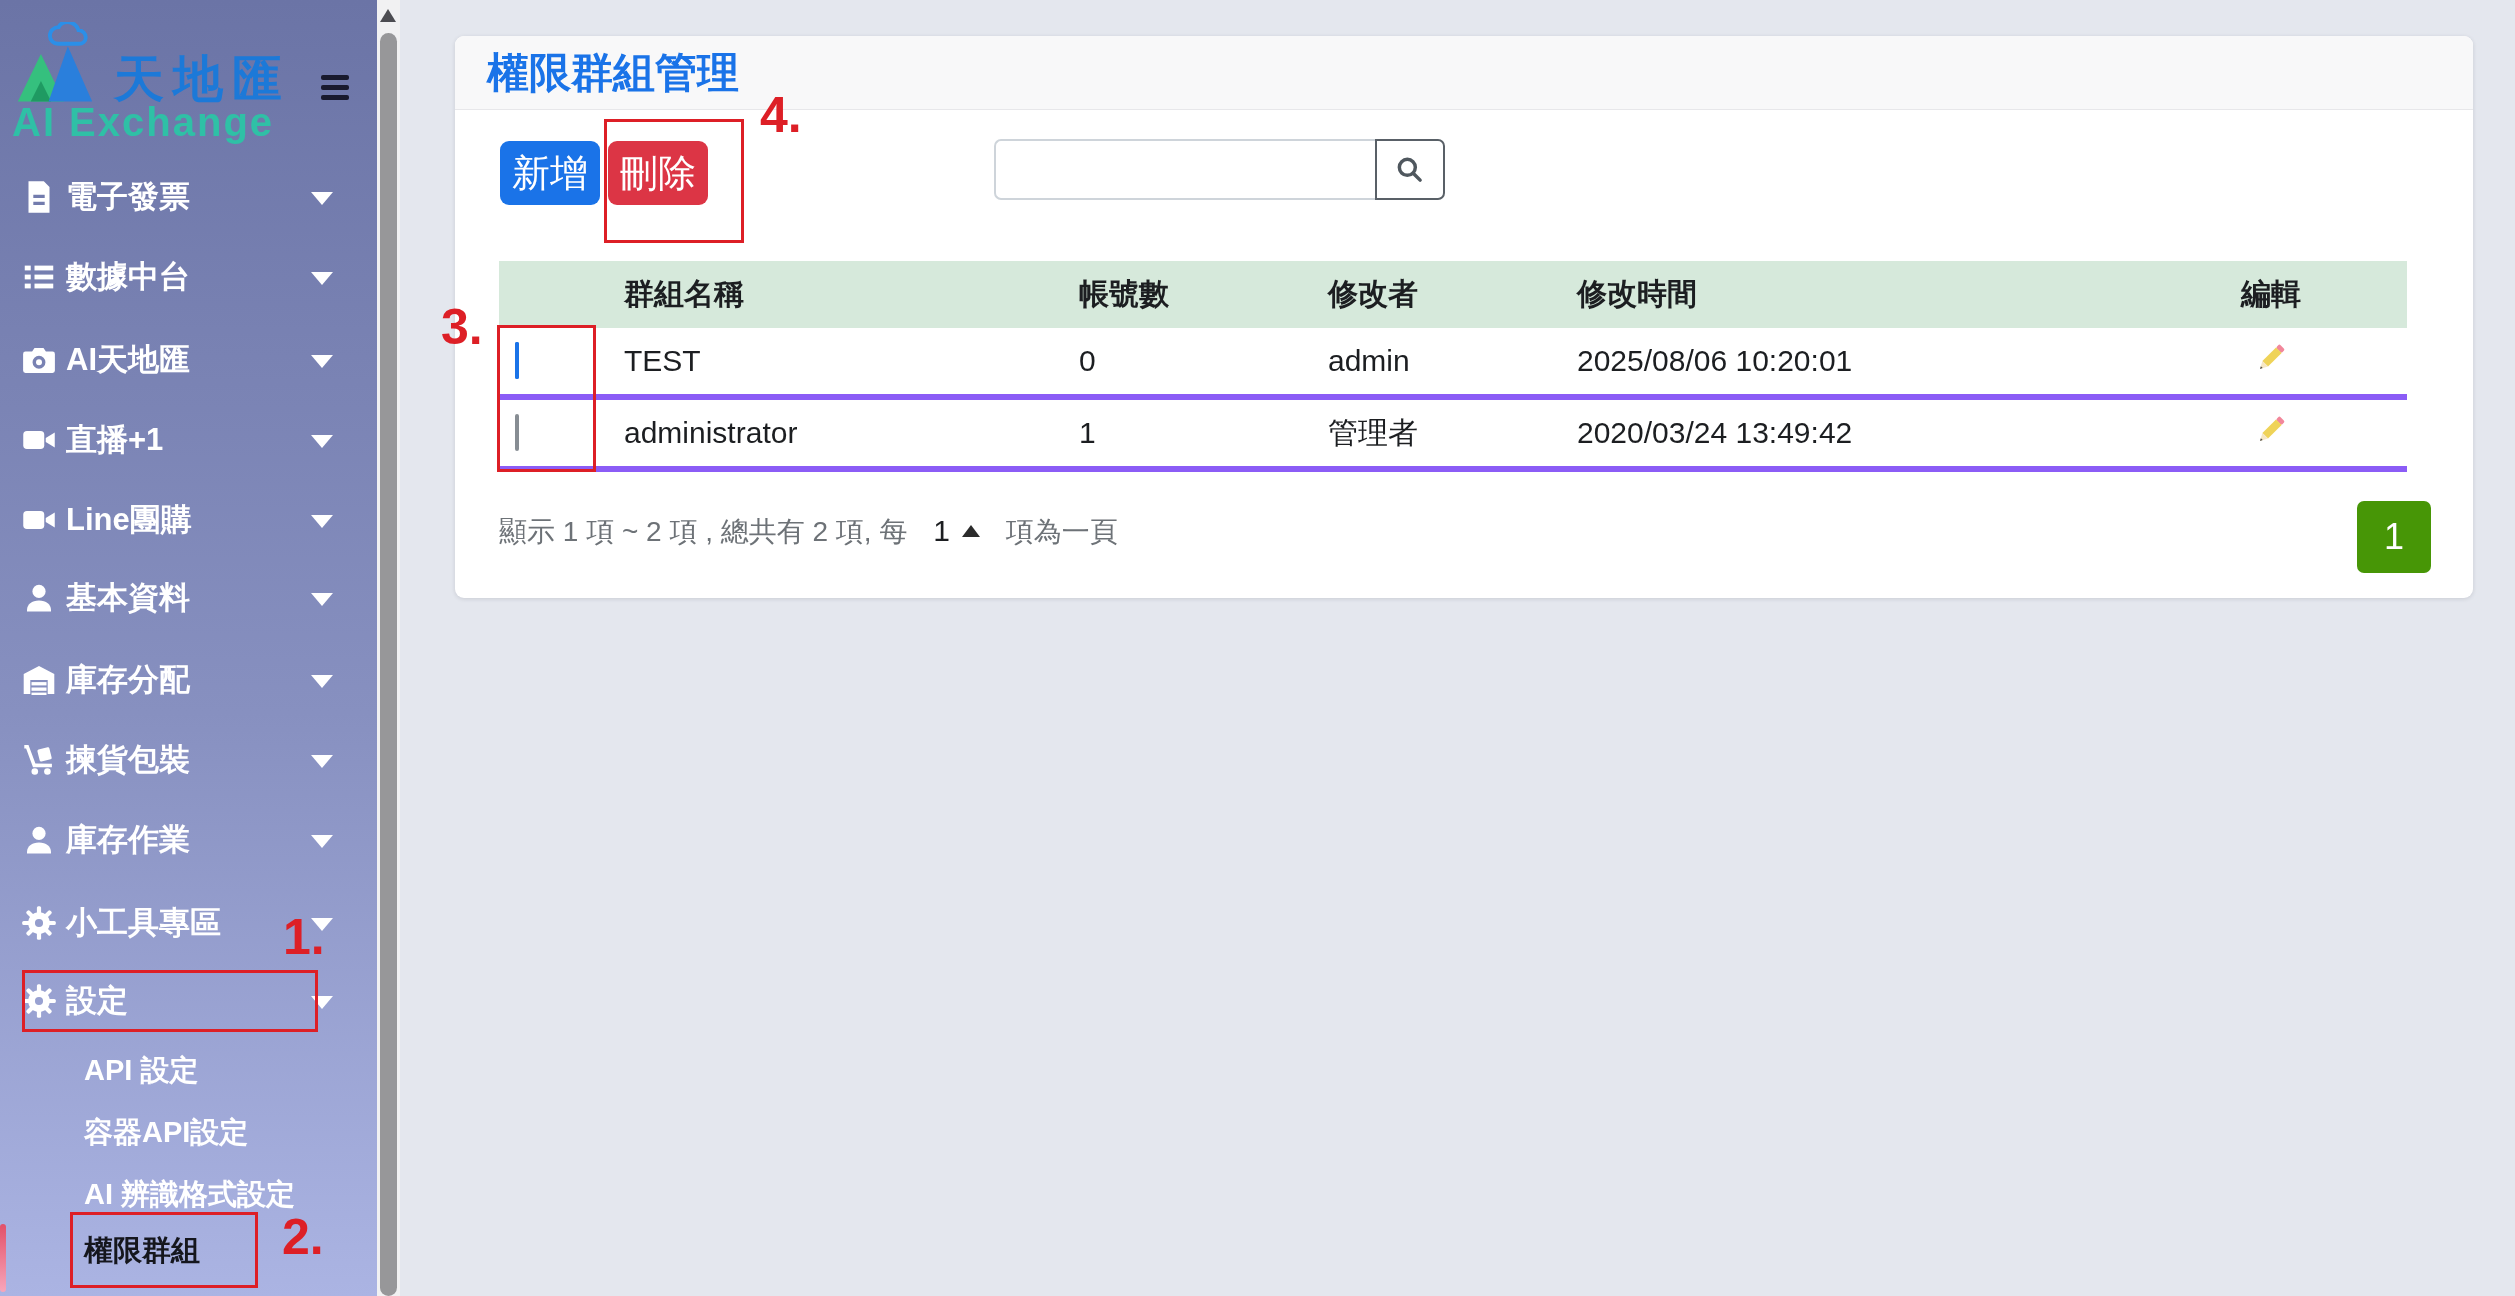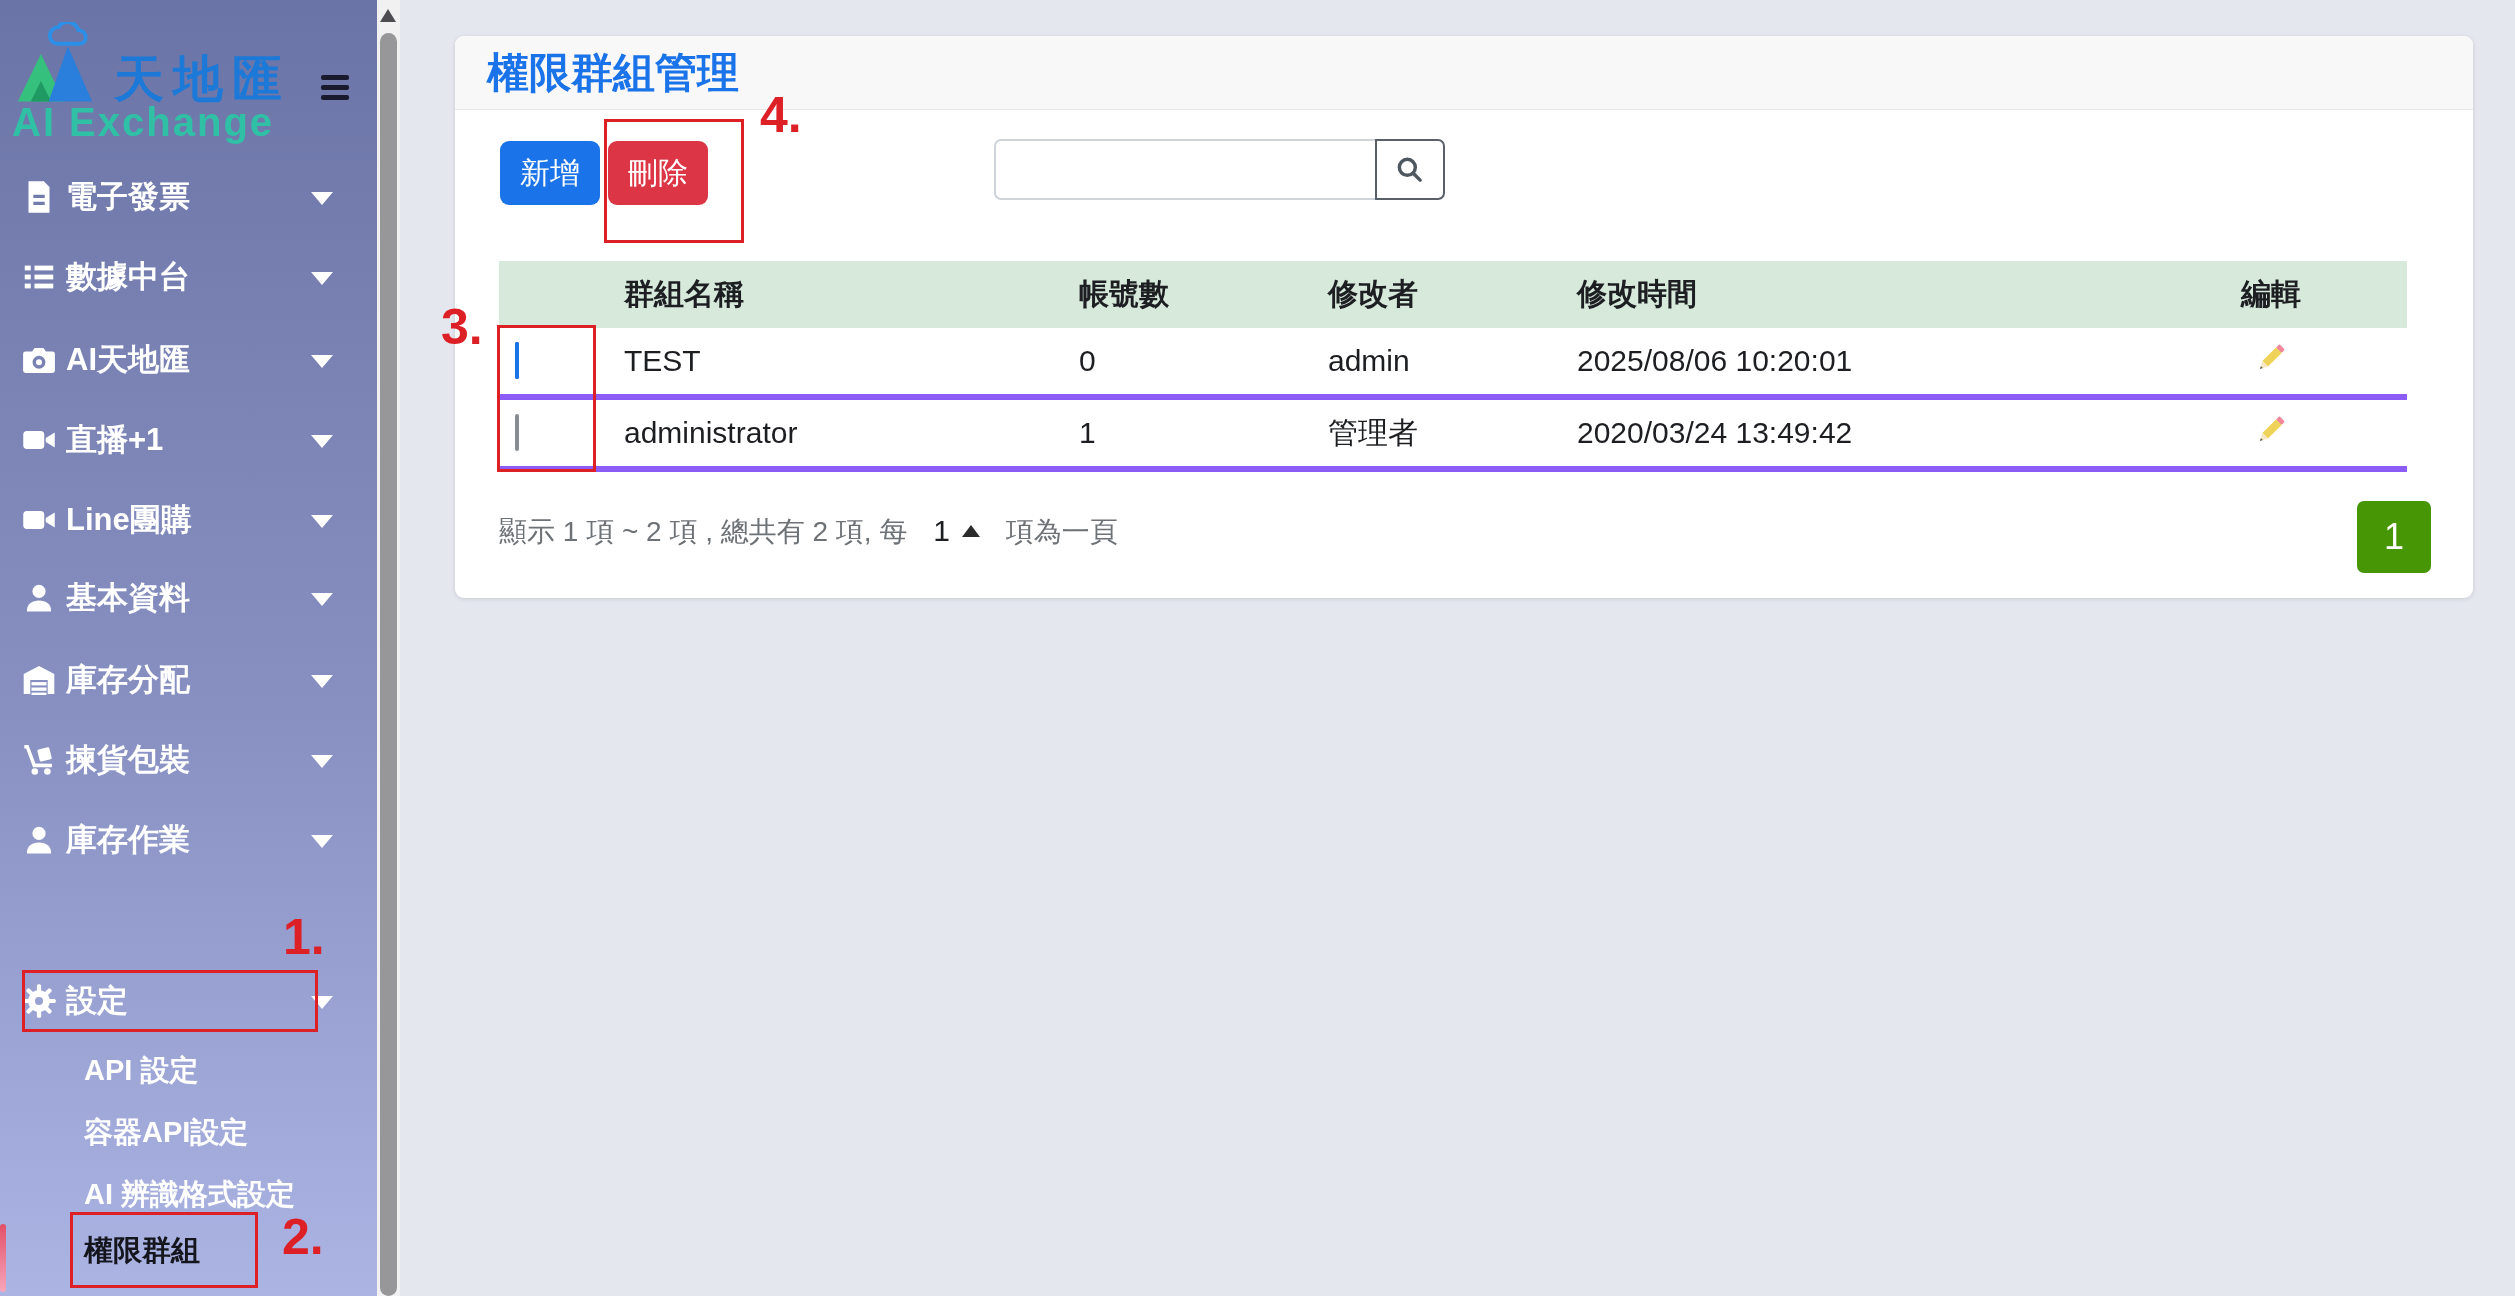--- a/index.html
+++ b/index.html
@@ -69,21 +69,21 @@
   }
   .card-header {
     position:absolute; left:0; top:0; width:100%; height:74px;
     background:#f8f8f9; border-bottom:1px solid #e7e7ea; border-radius:9px 9px 0 0;
   }
   .card-title {
     position:absolute; left:32px; top:0; line-height:74px;
     font-size:42px; font-weight:bold; color:#1a73e8;
   }
   .btn { position:absolute; top:105px; height:64px; border:none; border-radius:9px;
-    color:#fff; font-size:30px; font-weight:500; cursor:pointer;
+    color:#fff; font-size:38px; font-weight:500; cursor:pointer;
     font-family:inherit; display:flex; align-items:center; justify-content:center; }
   .btn-add { left:45px; width:100px; background:#1a73e8; }
   .btn-del { left:153px; width:100px; background:#dc3545; }
 
   .search-wrap { position:absolute; left:539px; top:103px; height:61px; display:flex; }
   .search-input {
     width:381px; height:61px; border:2px solid #ced4da; border-right:none;
     border-radius:7px 0 0 7px; font-size:28px; padding:0 16px; outline:none; background:#fff;
     font-family:inherit;
   }
@@ -261,20 +261,39 @@
       <span class="mi-icon">
         <svg viewBox="0 0 24 24" fill="#fff">
             <circle cx="12" cy="7.6" r="4.4"></circle>
             <path d="M12 13.6c-4.8 0-8 2.6-8 6.4v1h16v-1c0-3.8-3.2-6.4-8-6.4z"></path>
           </svg>
       </span>
       <span>庫存作業</span>
       <span class="caret-down"></span>
     </div>
 
+    <div class="menu-item" style="top:891px">
+      <span class="mi-icon">
+        <svg viewBox="0 0 24 24" fill="#fff">
+            <g>
+              <rect x="10.6" y="0.8" width="2.8" height="5.6" rx="1"></rect>
+              <rect x="10.6" y="17.6" width="2.8" height="5.6" rx="1"></rect>
+              <rect x="10.6" y="0.8" width="2.8" height="5.6" rx="1" transform="rotate(45 12 12)"></rect>
+              <rect x="10.6" y="17.6" width="2.8" height="5.6" rx="1" transform="rotate(45 12 12)"></rect>
+              <rect x="10.6" y="0.8" width="2.8" height="5.6" rx="1" transform="rotate(90 12 12)"></rect>
+              <rect x="10.6" y="17.6" width="2.8" height="5.6" rx="1" transform="rotate(90 12 12)"></rect>
+              <rect x="10.6" y="0.8" width="2.8" height="5.6" rx="1" transform="rotate(135 12 12)"></rect>
+              <rect x="10.6" y="17.6" width="2.8" height="5.6" rx="1" transform="rotate(135 12 12)"></rect>
+              <path fill-rule="evenodd" d="M12 4.8a7.2 7.2 0 1 0 0 14.4 7.2 7.2 0 0 0 0-14.4zm0 4.5a2.7 2.7 0 1 1 0 5.4 2.7 2.7 0 0 1 0-5.4z"></path>
+            </g>
+          </svg>
+      </span>
+      <span>小工具專區</span>
+      <span class="caret-down"></span>
+    </div>
 
     <div class="menu-item" style="top:969px">
       <span class="mi-icon">
         <svg viewBox="0 0 24 24" fill="#fff">
             <g>
               <rect x="10.6" y="0.8" width="2.8" height="5.6" rx="1"></rect>
               <rect x="10.6" y="17.6" width="2.8" height="5.6" rx="1"></rect>
               <rect x="10.6" y="0.8" width="2.8" height="5.6" rx="1" transform="rotate(45 12 12)"></rect>
               <rect x="10.6" y="17.6" width="2.8" height="5.6" rx="1" transform="rotate(45 12 12)"></rect>
               <rect x="10.6" y="0.8" width="2.8" height="5.6" rx="1" transform="rotate(90 12 12)"></rect>

